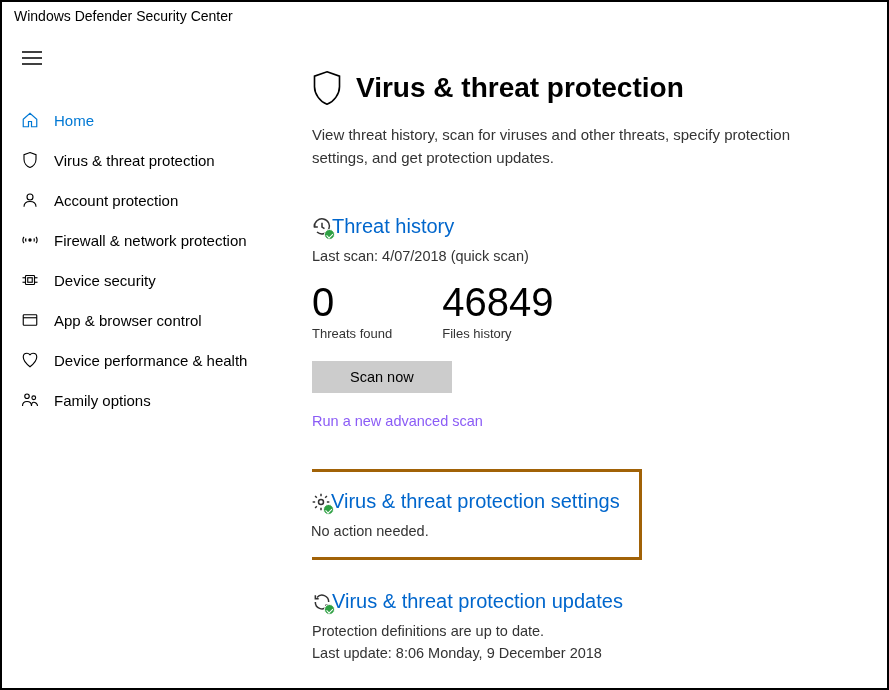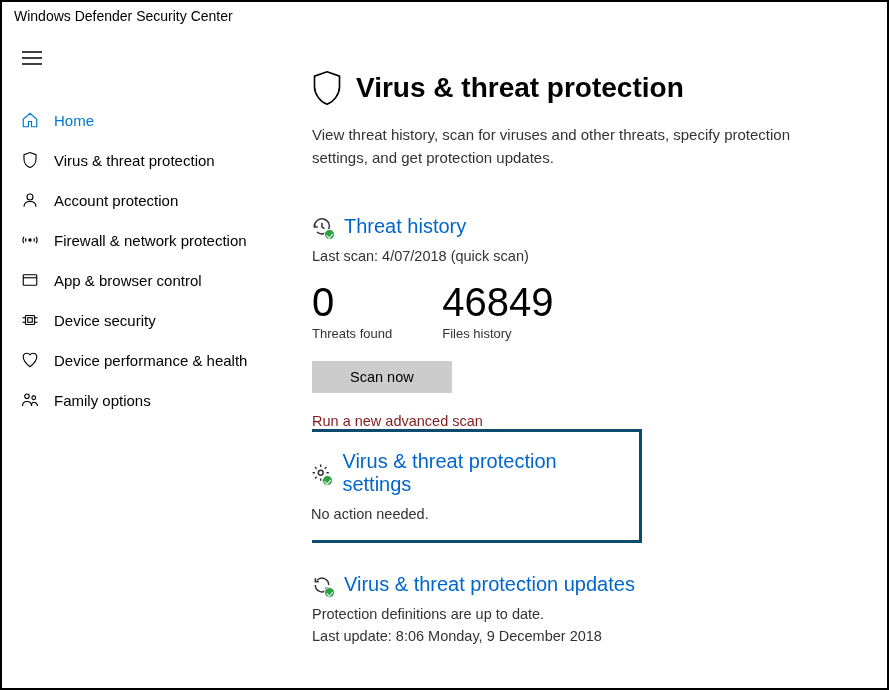--- a/index.html
+++ b/index.html
@@ -81,21 +81,20 @@
     .page-subtitle {
       font-size: 15px;
       color: #333;
       margin-bottom: 46px;
       line-height: 1.5;
       max-width: 480px;
     }
     .section-header {
       display: flex;
       align-items: center;
-      gap: 12px;
       margin-bottom: 10px;
     }
     .section-header .icon {
       width: 20px;
       height: 20px;
       position: relative;
     }
     .section-title {
       color: #0066cc;
       font-size: 20px;
@@ -125,28 +124,29 @@
     }
     .scan-button {
       background: #ccc;
       border: none;
       padding: 8px 38px;
       font-size: 14.5px;
       cursor: pointer;
       margin-bottom: 20px;
     }
     .link {
-      color: #7f1d1d;
+      color: #8b5cf6;
       font-size: 14.5px;
       cursor: pointer;
       display: block;
     }
     .highlighted-section {
-      border: 3px solid #0c4a6e;
+      border: 3px solid #a16207;
       padding: 18px 16px;
+      margin-top: 40px;
       margin-bottom: 30px;
       margin-left: -20px;
       max-width: 350px;
     }
     .updates-section {
       margin-top: 20px;
     }
     .updates-section .section-subtext {
       margin-bottom: 6px;
     }
@@ -224,39 +224,39 @@
           <path d="M17 10 C18 11 18 13 17 14"></path>
           <path d="M20 8 C22 10 22 14 20 16"></path>
         </svg>
       </span>
       <span>Firewall &amp; network protection</span>
     </div>
 
     <div class="nav-item">
       <span class="icon">
         <svg viewBox="0 0 24 24" fill="none" stroke="#000" stroke-width="1.5">
-          <rect x="3" y="5" width="18" height="14" rx="1"></rect>
-          <line x1="3" y1="9" x2="21" y2="9"></line>
-        </svg>
-      </span>
-      <span>App &amp; browser control</span>
-    </div>
-
-    <div class="nav-item">
-      <span class="icon">
-        <svg viewBox="0 0 24 24" fill="none" stroke="#000" stroke-width="1.5">
           <rect x="6" y="6" width="12" height="12" rx="1"></rect>
           <rect x="9" y="9" width="6" height="6"></rect>
           <line x1="2" y1="9" x2="6" y2="9"></line>
             <line x1="2" y1="15" x2="6" y2="15"></line>
           <line x1="18" y1="9" x2="22" y2="9"></line>
             <line x1="18" y1="15" x2="22" y2="15"></line>
         </svg>
       </span>
       <span>Device security</span>
+    </div>
+
+    <div class="nav-item">
+      <span class="icon">
+        <svg viewBox="0 0 24 24" fill="none" stroke="#000" stroke-width="1.5">
+          <rect x="3" y="5" width="18" height="14" rx="1"></rect>
+          <line x1="3" y1="9" x2="21" y2="9"></line>
+        </svg>
+      </span>
+      <span>App &amp; browser control</span>
     </div>
 
     <div class="nav-item">
       <span class="icon">
         <svg viewBox="0 0 24 24" fill="none" stroke="#000" stroke-width="1.5">
           <path d="M12 21 C12 21 3 14 3 8 C3 5 5 3 8 3 C10 3 12 5 12 5 C12 5 14 3 16 3 C19 3 21 5 21 8 C21 14 12 21 12 21 Z"></path>
         </svg>
       </span>
       <span>Device performance &amp; health</span>
     </div>

